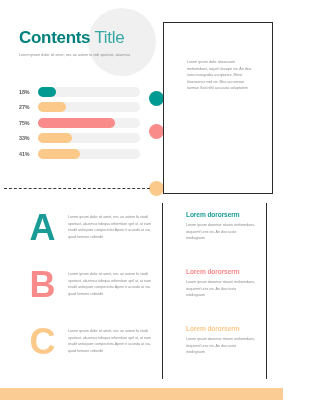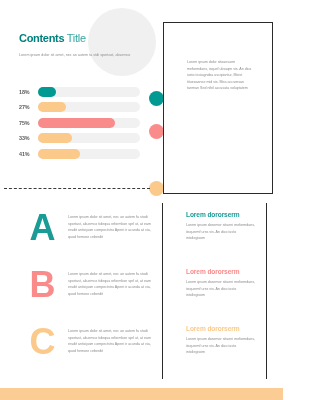--- a/index.html
+++ b/index.html
@@ -34,21 +34,21 @@
   }
 
   
   .header {
     position: absolute;
     left: 19px;
     top: 28px;
     width: 150px;
   }
   .title {
-    font-size: 11px;
+    font-size: 17px;
     line-height: 20px;
     letter-spacing: -0.3px;
     white-space: nowrap;
   }
   .title .strong {
     font-weight: bold;
     color: #00807c;
   }
   .title .light {
     font-weight: normal;

